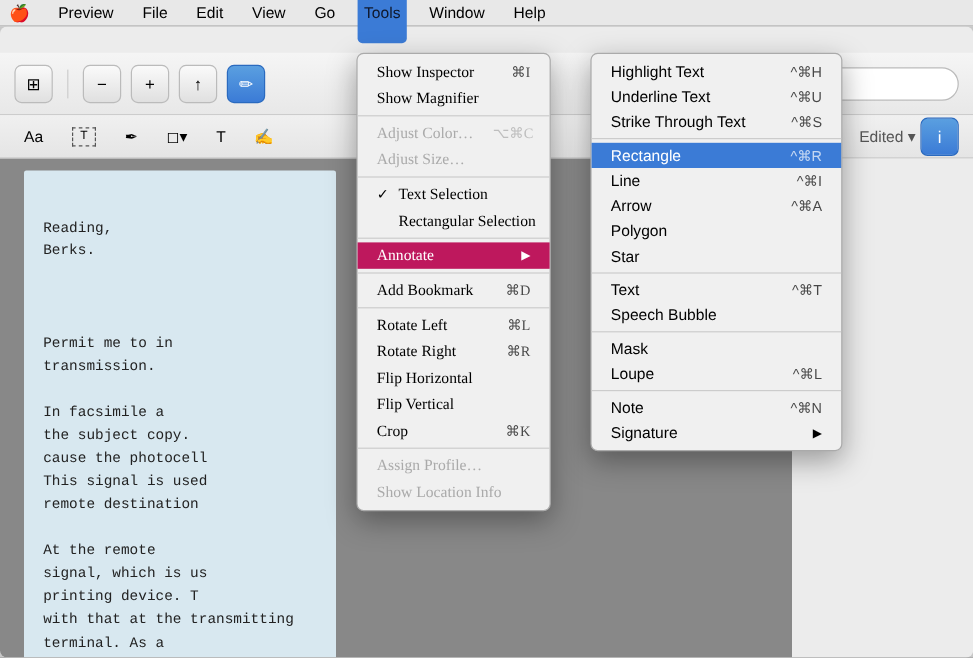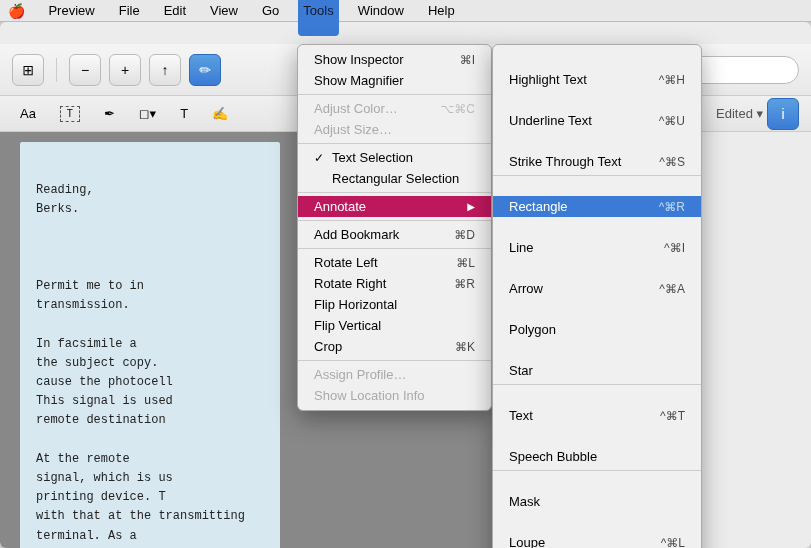--- a/index.html
+++ b/index.html
@@ -159,27 +159,28 @@
       line-height: 1.6;
       color: #222;
       overflow: hidden;
     }
 
     
     .dropdown-tools {
       position: absolute;
       top: 22px;
       left: 297px;
-      width: 195px;
+      width: 162px;
       background: #f0f0f0;
       border: 1px solid #aaa;
       border-radius: 6px;
       box-shadow: 0 8px 24px rgba(0,0,0,0.35);
       z-index: 200;
       padding: 4px 0;
+      font-family: Liberation Serif, serif;
     }
     .menu-item {
       display: flex;
       align-items: center;
       justify-content: space-between;
       padding: 3px 16px;
       cursor: pointer;
       font-size: 13px;
       color: #000;
       white-space: nowrap;
@@ -231,21 +232,20 @@
     }
     .menu-item-sub {
       display: flex;
       align-items: center;
       justify-content: space-between;
       padding: 3px 16px;
       cursor: pointer;
       font-size: 13px;
       color: #000;
       white-space: nowrap;
-      margin-top: 20px;
     }
     .menu-item-sub.highlighted {
       background: #3b7bd6;
       color: #fff;
     }
     .sub-separator {
       height: 1px;
       background: #ccc;
       margin: 3px 0;
     }

